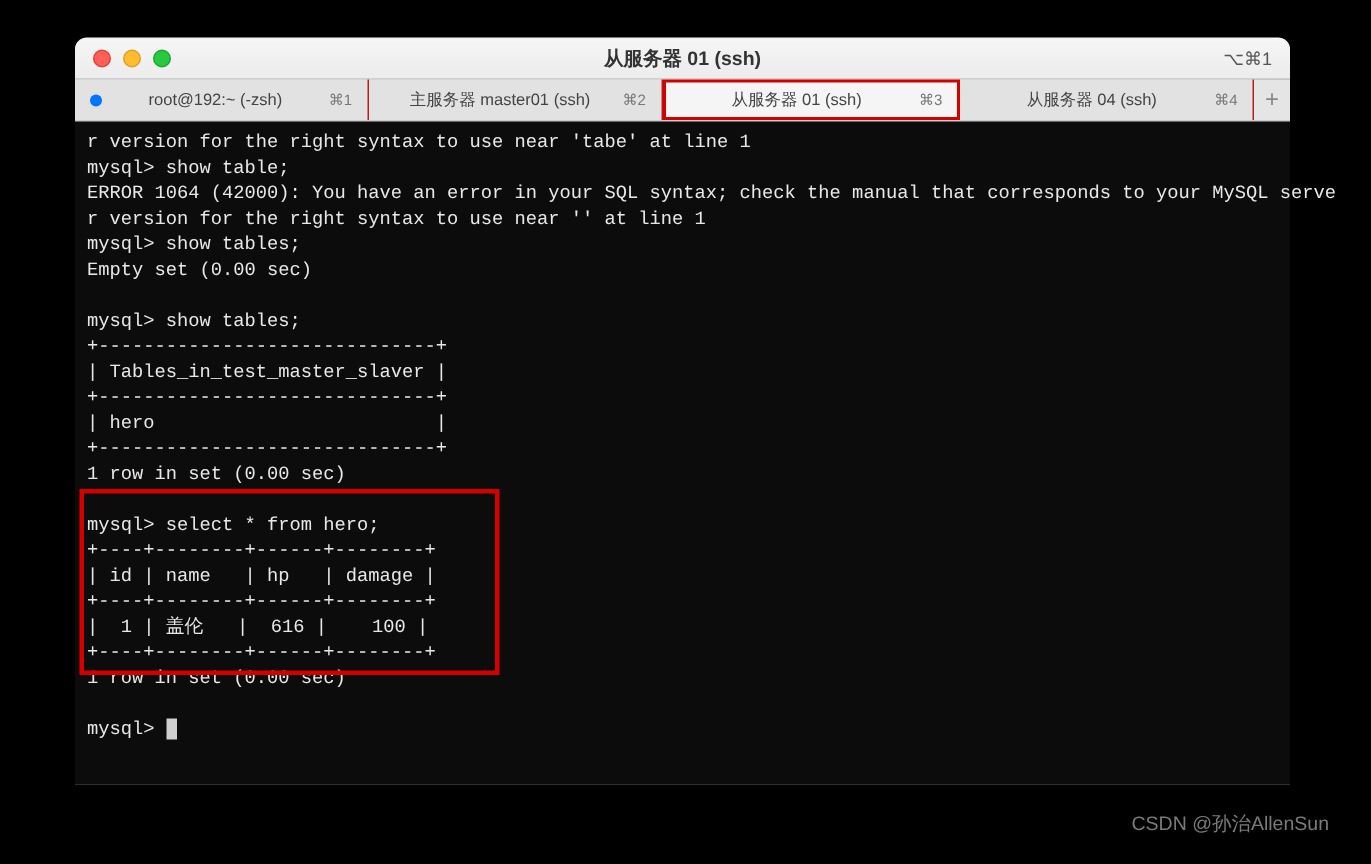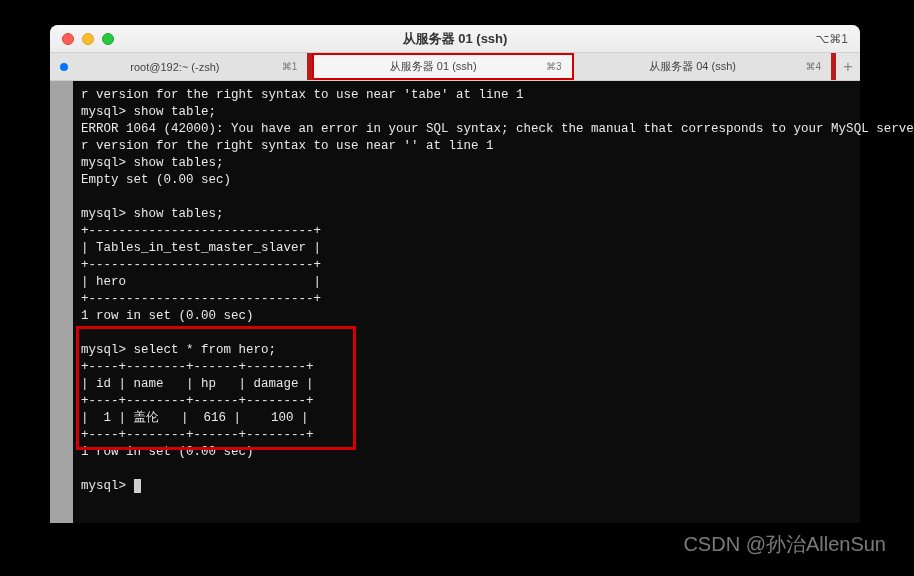--- a/index.html
+++ b/index.html
@@ -53,21 +53,21 @@
       background: #e5e5e5;
       display: flex;
       border-bottom: 1px solid #ccc;
     }
     .tab {
       flex: 1;
       display: flex;
       align-items: center;
       justify-content: space-between;
       padding: 0 10px;
-      border-right: 5px solid #b91c1c;
+      border-right: 1px solid #b91c1c;
       font-size: 11px;
       color: #444;
       background: #e2e2e2;
       cursor: pointer;
       position: relative;
     }
     .tab.active {
       background: #f5f5f5;
       border: 2px solid #d40000;
     }
@@ -86,41 +86,40 @@
     .terminal {
       background: #0c0c0c;
       color: #e8e8e8;
       font-family: Menlo, Monaco, "Courier New", monospace;
       font-size: 12.5px;
       line-height: 17px;
       padding: 6px 8px 8px 8px;
       height: 442px;
       white-space: pre;
       position: relative;
-      margin-left: 23px;
     }
     .hl-box {
       position: absolute;
       border: 3px solid #d40000;
       pointer-events: none;
     }
     .hl1 { left: 3px; top: 245px; width: 280px; height: 124px; }
     .cursor {
       display: inline-block;
       width: 7px;
       height: 14px;
       background: #cfcfcf;
       vertical-align: text-bottom;
     }
     .watermark {
       position: absolute;
       right: 28px;
       bottom: 18px;
       color: rgba(220,220,220,0.55);
-      font-size: 20px;
+      font-size: 13px;
       font-family: sans-serif;
     }
   </style>
 </head>
 <body>
 
 <div class="window">
   <div class="titlebar">
     <div class="traffic">
       <div class="dot red"></div>
@@ -128,20 +127,24 @@
       <div class="dot green"></div>
     </div>
     <div class="title">从服务器 01 (ssh)</div>
     <div class="title-right">⌥⌘1</div>
   </div>
   <div class="tabbar">
     <div class="tab">
       <span class="tab-status"></span>
       <span class="tab-label">root@192:~ (-zsh)</span>
       <span class="tab-shortcut">⌘1</span>
+    </div>
+    <div class="tab">
+      <span class="tab-label">主服务器 master01 (ssh)</span>
+      <span class="tab-shortcut">⌘2</span>
     </div>
     <div class="tab active">
       <span class="tab-label">从服务器 01 (ssh)</span>
       <span class="tab-shortcut">⌘3</span>
     </div>
     <div class="tab">
       <span class="tab-label">从服务器 04 (ssh)</span>
       <span class="tab-shortcut">⌘4</span>
     </div>
     <div class="tab-add">+</div>

